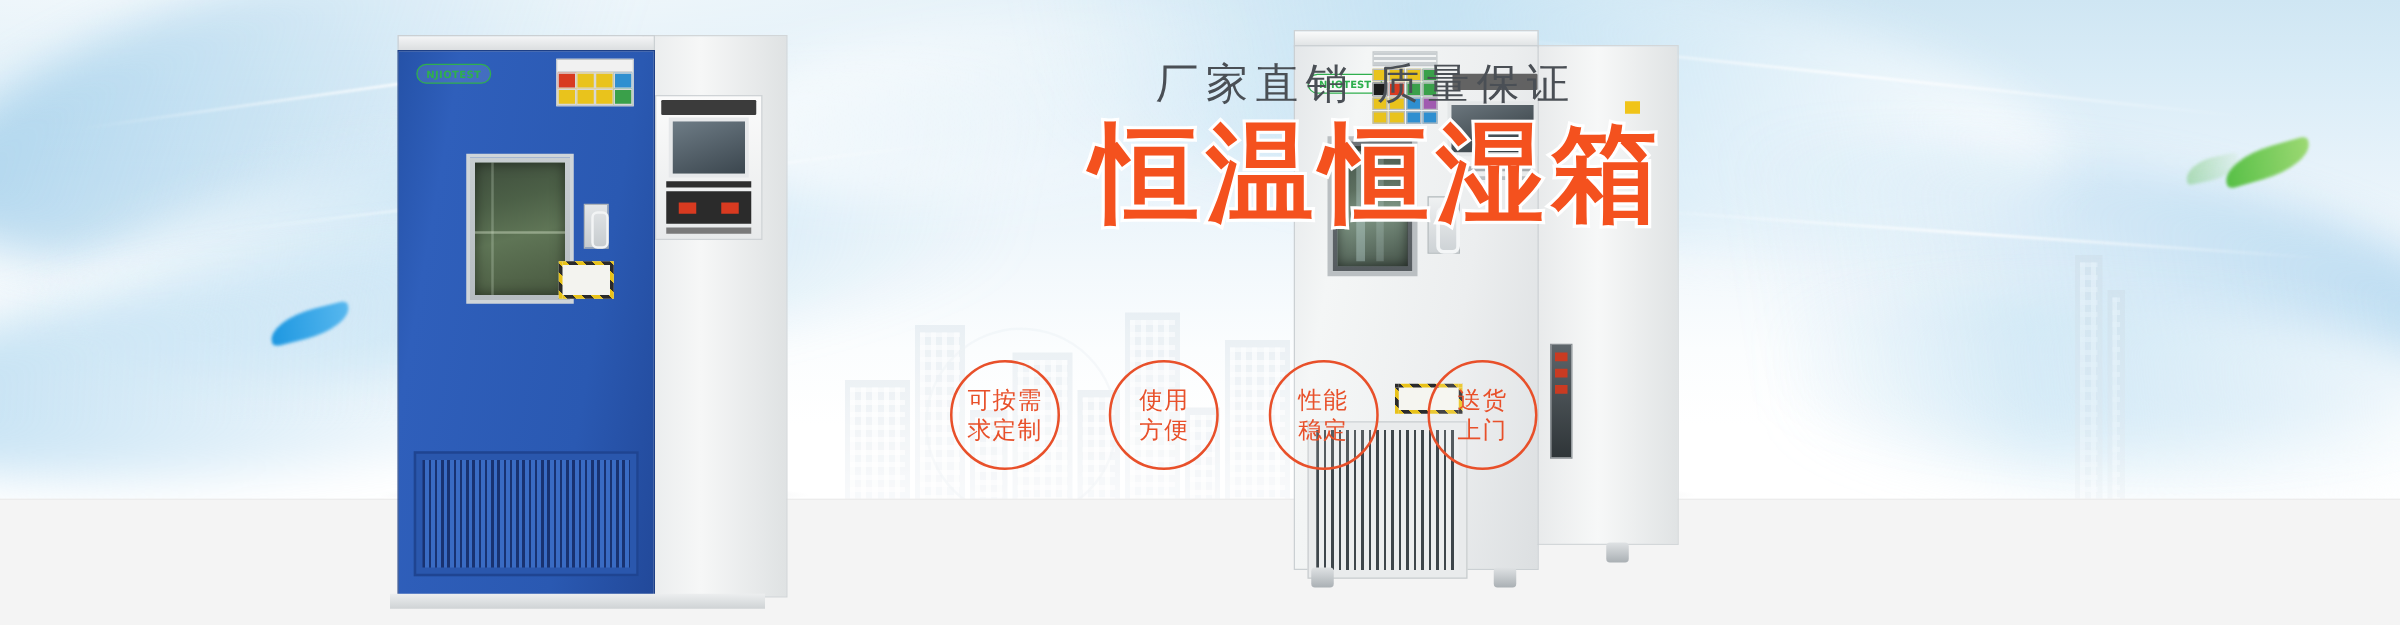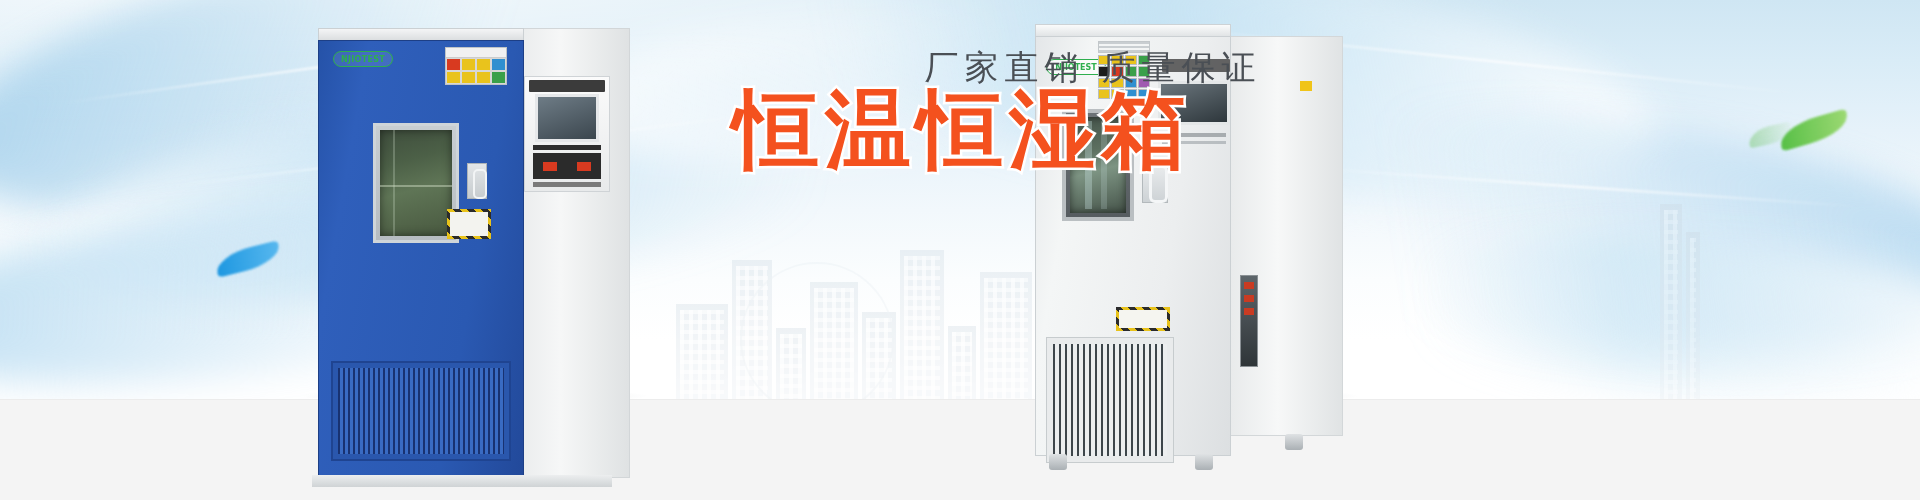--- a/index.html
+++ b/index.html
@@ -69,21 +69,21 @@
   }
 
   
   .copy{position:absolute;left:733px;top:50px;width:600px;}
   .tagline{
     text-align:center;color:#4a4f55;font-size:34px;letter-spacing:6px;
     font-family:"DejaVu Sans","Liberation Sans",sans-serif;font-weight:400;
     line-height:1;padding-left:120px;white-space:nowrap;
   }
   .headline{
-    margin-top:0;text-align:left;white-space:nowrap;
+    margin-top:10px;text-align:right;white-space:nowrap;
     font-size:86px;font-weight:bold;letter-spacing:6px;line-height:1.05;
     color:#f4511e;
     -webkit-text-stroke:5px #ffffff;
     paint-order:stroke fill;
     font-family:"DejaVu Sans","Liberation Sans",sans-serif;
     text-shadow:0 2px 0 rgba(255,255,255,.6);
   }
   .subbar{
     margin-top:12px;display:block;width:580px;
     background:linear-gradient(180deg,#2e8ddb,#1d6fc0);
@@ -409,15 +409,33 @@
     <div class="mr-foot f1"></div>
     <div class="mr-foot f2"></div>
     <div class="mr-foot f3"></div>
   </div>
 
   <div class="copy">
     <div class="tagline">厂家直销  质量保证</div>
     <div class="headline">恒温恒湿箱</div>
   </div>
 
+  <div class="features">
+    <div class="circle">
+      <span>可按需</span>
+      <span>求定制</span>
+    </div>
+    <div class="circle">
+      <span>使用</span>
+      <span>方便</span>
+    </div>
+    <div class="circle">
+      <span>性能</span>
+      <span>稳定</span>
+    </div>
+    <div class="circle">
+      <span>送货</span>
+      <span>上门</span>
+    </div>
+  </div>
 
 
 </div>
 
 </body></html>

